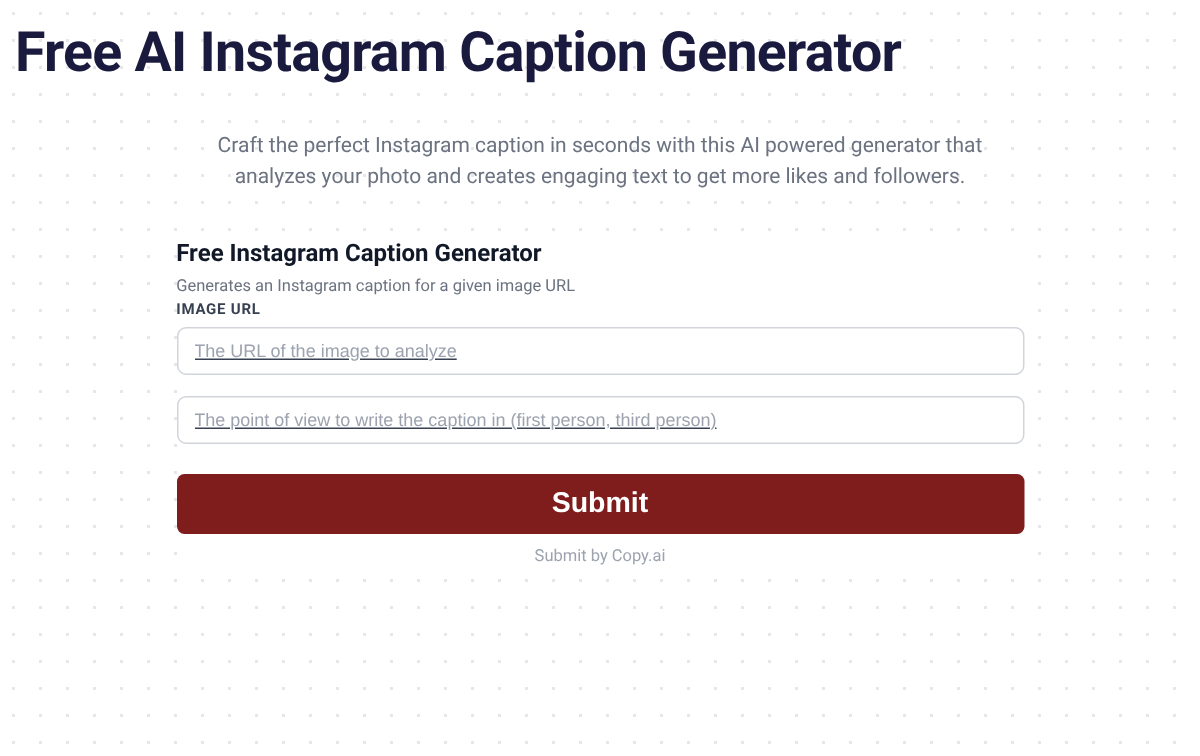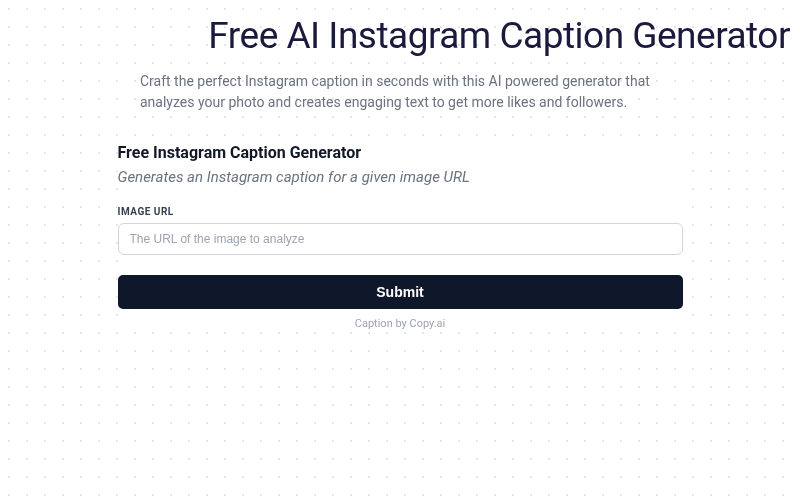--- a/index.html
+++ b/index.html
@@ -15,52 +15,51 @@
       width: 800px;
       height: 504px;
       overflow: hidden;
     }
     .container {
       width: 100%;
       padding: 0 10px;
     }
     .main-title {
       font-size: 37px;
-      font-weight: 400;
+      font-weight: 700;
       color: #1a1a3e;
-      text-align: right;
+      text-align: left;
       margin-top: 14px;
-      margin-bottom: 14px;
+      margin-bottom: 30px;
       letter-spacing: -0.5px;
     }
     .subtitle {
       font-size: 14px;
       color: #6b7280;
-      text-align: left;
+      text-align: center;
       max-width: 520px;
       margin: 0 auto 30px auto;
       line-height: 1.5;
     }
     .form-card {
       background: #ffffff;
       max-width: 565px;
       margin: 0 auto;
       padding: 0;
     }
     .form-title {
       font-size: 16px;
       font-weight: 700;
       color: #111827;
       margin-bottom: 6px;
     }
     .form-description {
-      font-size: 15px;
+      font-size: 11px;
       color: #6b7280;
-      margin-bottom: 20px;
-      font-style: italic;
+      margin-bottom: 4px;
     }
     .form-group {
       margin-bottom: 14px;
     }
     .form-label {
       display: block;
       font-size: 10px;
       font-weight: 700;
       color: #374151;
       letter-spacing: 0.5px;
@@ -69,30 +68,31 @@
     }
     .form-input {
       width: 100%;
       padding: 8px 11px;
       font-size: 12px;
       color: #374151;
       border: 1px solid #d1d5db;
       border-radius: 6px;
       background: #ffffff;
       outline: none;
+      text-decoration: underline;
     }
     .form-input::placeholder {
       color: #9ca3af;
     }
     .submit-button {
       width: 100%;
       padding: 9px;
-      background: #0f172a;
+      background: #7f1d1d;
       color: #ffffff;
-      font-size: 14px;
+      font-size: 19px;
       font-weight: 600;
       border: none;
       border-radius: 5px;
       cursor: pointer;
       margin-top: 6px;
     }
     .powered-by {
       text-align: center;
       font-size: 11px;
       color: #9ca3af;
@@ -109,21 +109,22 @@
   <div class="form-card">
     <h2 class="form-title">Free Instagram Caption Generator</h2>
     <p class="form-description">Generates an Instagram caption for a given image URL</p>
 
     <div class="form-group">
       <label class="form-label">IMAGE URL</label>
       <input type="text" class="form-input" placeholder="The URL of the image to analyze" style="">
     </div>
 
     <div class="form-group">
+      <input type="text" class="form-input" placeholder="The point of view to write the caption in (first person, third person)" style="">
     </div>
 
     <div class="form-group">
     </div>
 
     <button class="submit-button">Submit</button>
-    <p class="powered-by">Caption by Copy.ai</p>
+    <p class="powered-by">Submit by Copy.ai</p>
   </div>
 </div>
 
 </body></html>

